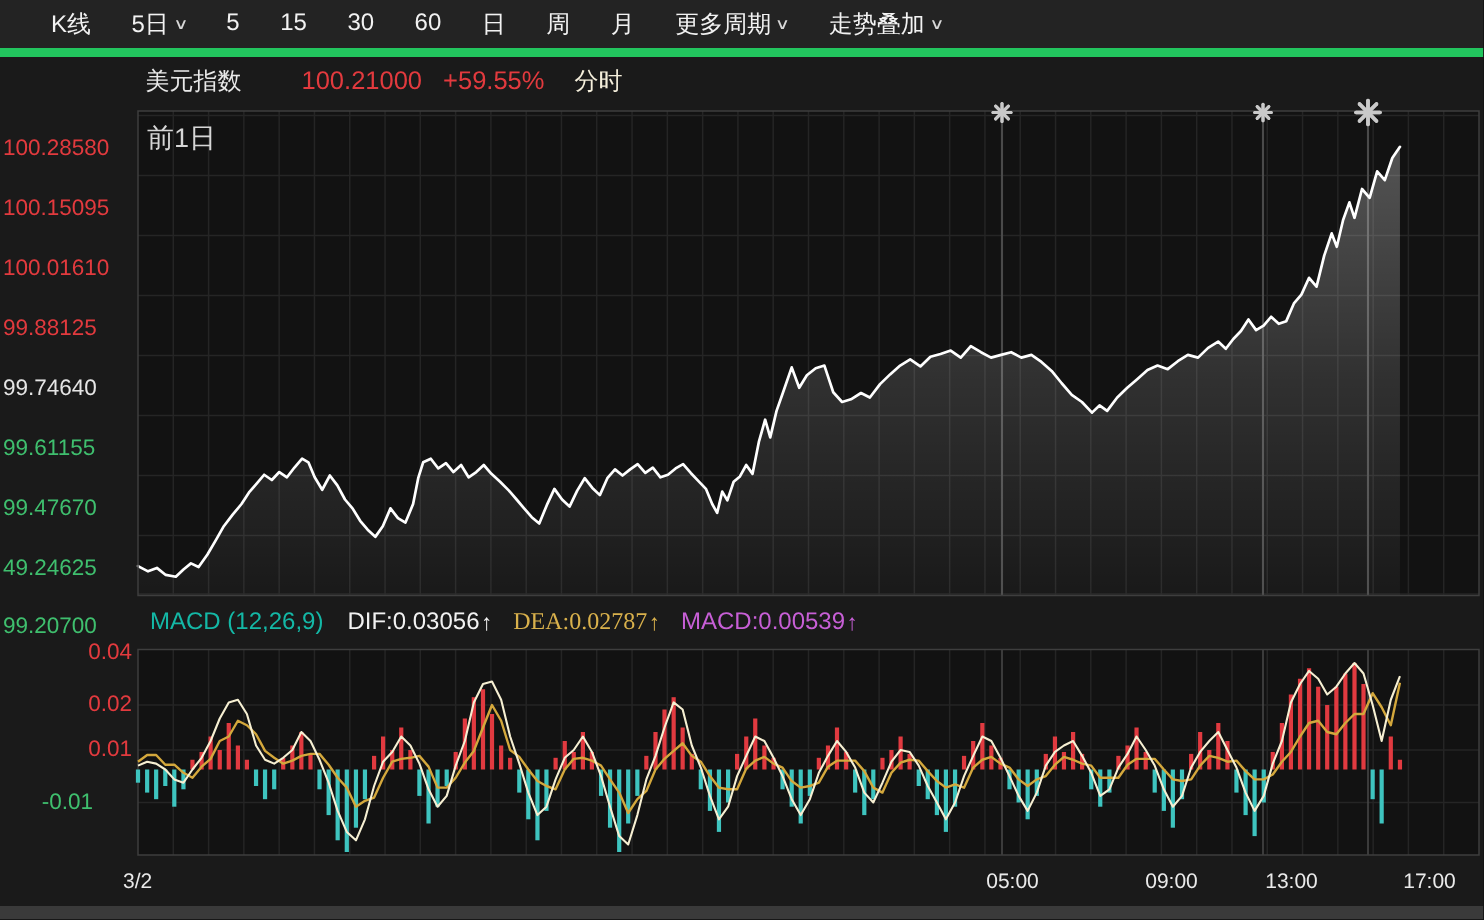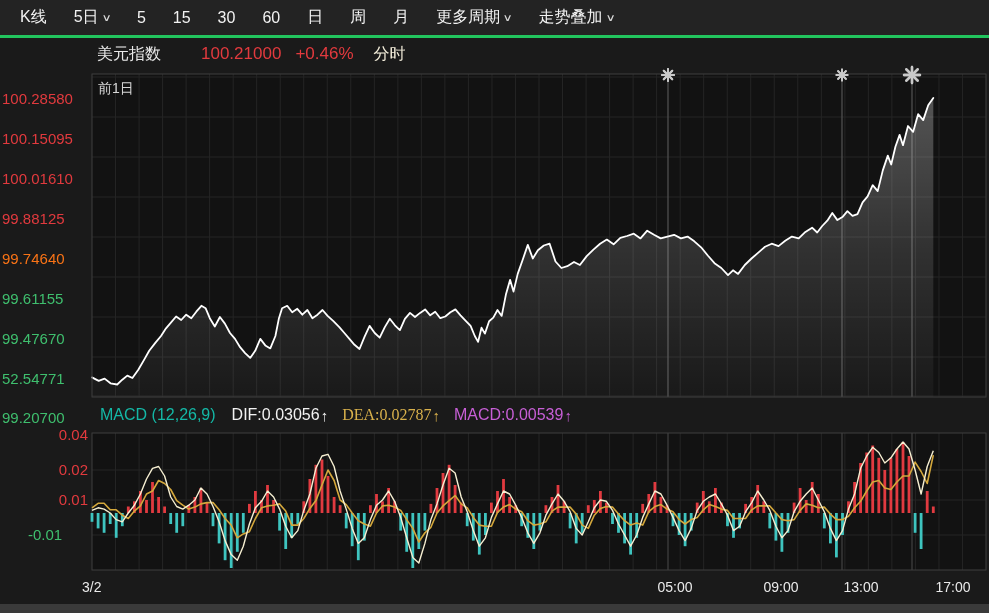--- a/index.html
+++ b/index.html
@@ -1,36 +1,36 @@
 <!DOCTYPE html>
 <html><head>
 <meta charset="utf-8">
 <style>
   html,body{margin:0;padding:0;background:#101010;}
   #app{position:relative;width:989px;height:613px;background:#1a1a1a;overflow:hidden;
        font-family:"Liberation Sans","DejaVu Sans",sans-serif;color:#f0f0f0;}
   
   #toolbar{position:absolute;left:0;top:0;width:100%;height:38px;background:#232323;
-           display:flex;align-items:center;padding-left:20px;box-sizing:border-box;
-           border-bottom:3px solid #22c55e;}
+           display:flex;align-items:center;padding-left:34px;box-sizing:border-box;
+           border-bottom:6px solid #22c55e;}
   .tb-item{font-size:16px;color:#f2f2f2;margin-right:27px;white-space:nowrap;cursor:default;
            display:flex;align-items:center;}
   .tb-caret{font-size:10px;color:#d8d8d8;margin-left:4px;transform:scaleX(1.4);}
   
   #quoterow{position:absolute;left:0;top:38px;width:100%;height:32px;display:flex;
             align-items:center;}
   #quote-name{margin-left:97px;font-size:16px;color:#e9e9e9;}
   #quote-price{margin-left:40px;font-size:17px;}
   #quote-change{margin-left:14px;font-size:17px;}
   #quote-mode{margin-left:20px;font-size:16px;}
   
   .ylab{position:absolute;right:901px;width:86px;text-align:left;font-size:15px;line-height:16px;margin-top:22px;}
   .mylab{position:absolute;right:901px;width:86px;text-align:right;font-size:15px;line-height:16px;}
   .xlab{position:absolute;top:579px;font-size:14px;color:#eaeaea;white-space:nowrap;}
-  #overlay-label{position:absolute;left:98px;top:80px;font-size:14px;color:#d6d6d6;}
+  #overlay-label{position:absolute;left:98px;top:80px;font-size:18px;color:#d6d6d6;}
   
   #macd-header{position:absolute;left:100px;top:402px;height:26px;display:flex;align-items:center;
                font-size:16px;white-space:nowrap;}
   #macd-header .seg{margin-right:0;}
   #macd-indicator{color:#14b8a6;margin-right:16px;}
   .arrow{font-size:15px;margin-left:1px;margin-right:14px;}
   #chart-svg{position:absolute;left:0;top:0;}
   #bottom-bar{position:absolute;left:0;top:604px;width:100%;height:9px;background:#3a3a3a;}
 </style>
 </head>
@@ -73,21 +73,21 @@
       </span>
       <span class="tb-item">
         <span>走势叠加</span>
         <span class="tb-caret">∨</span>
       </span>
     </div>
 
   <div id="quoterow">
     <span id="quote-name">美元指数</span>
     <span id="quote-price" style="color: rgb(226, 58, 62);">100.21000</span>
-    <span id="quote-change" style="color: rgb(226, 58, 62);">+0.46%</span>
+    <span id="quote-change" style="color: rgb(226, 58, 62);">+59.55%</span>
     <span id="quote-mode" style="color: rgb(245, 239, 220);">分时</span>
   </div>
 
   <svg id="chart-svg" width="989" height="613">
       <defs>
         <linearGradient id="fillGrad" gradientUnits="userSpaceOnUse" x1="0" y1="74" x2="0" y2="397">
           <stop offset="0" stop-color="rgba(255,255,255,0.3)"></stop>
           <stop offset="0.55" stop-color="rgba(255,255,255,0.13)"></stop>
           <stop offset="1" stop-color="rgba(255,255,255,0.03)"></stop>
         </linearGradient>
@@ -364,24 +364,24 @@
       </g>
     </svg>
 
   <div id="overlay-label">前1日</div>
 
   <div id="y-axis-main">
       <div class="ylab" style="top: 69px; color: rgb(226, 58, 62);">100.28580</div>
       <div class="ylab" style="top: 109px; color: rgb(226, 58, 62);">100.15095</div>
       <div class="ylab" style="top: 149px; color: rgb(226, 58, 62);">100.01610</div>
       <div class="ylab" style="top: 189px; color: rgb(226, 58, 62);">99.88125</div>
-      <div class="ylab" style="top: 229px; color: #f97316;">99.74640</div>
+      <div class="ylab" style="top: 229px; color: #e5e5e5;">99.74640</div>
       <div class="ylab" style="top: 269px; color: rgb(63, 191, 110);">99.61155</div>
       <div class="ylab" style="top: 309px; color: rgb(63, 191, 110);">99.47670</div>
-      <div class="ylab" style="top: 349px; color: rgb(63, 191, 110);">52.54771</div>
+      <div class="ylab" style="top: 349px; color: rgb(63, 191, 110);">49.24625</div>
       <div class="ylab" style="top: 388px; color: rgb(63, 191, 110);">99.20700</div>
     </div>
   <div id="y-axis-macd">
       <div class="mylab" style="top: 427px; color: rgb(226, 58, 62);">0.04</div>
       <div class="mylab" style="top: 462px; color: rgb(226, 58, 62);">0.02</div>
       <div class="mylab" style="top: 492px; color: rgb(226, 58, 62);">0.01</div>
       <div class="mylab" style="top: 527px; color: rgb(63, 191, 110); text-align: center;">-0.01</div>
     </div>
   <div id="x-axis">
       <div class="xlab" style="left: 82px;">3/2</div>

